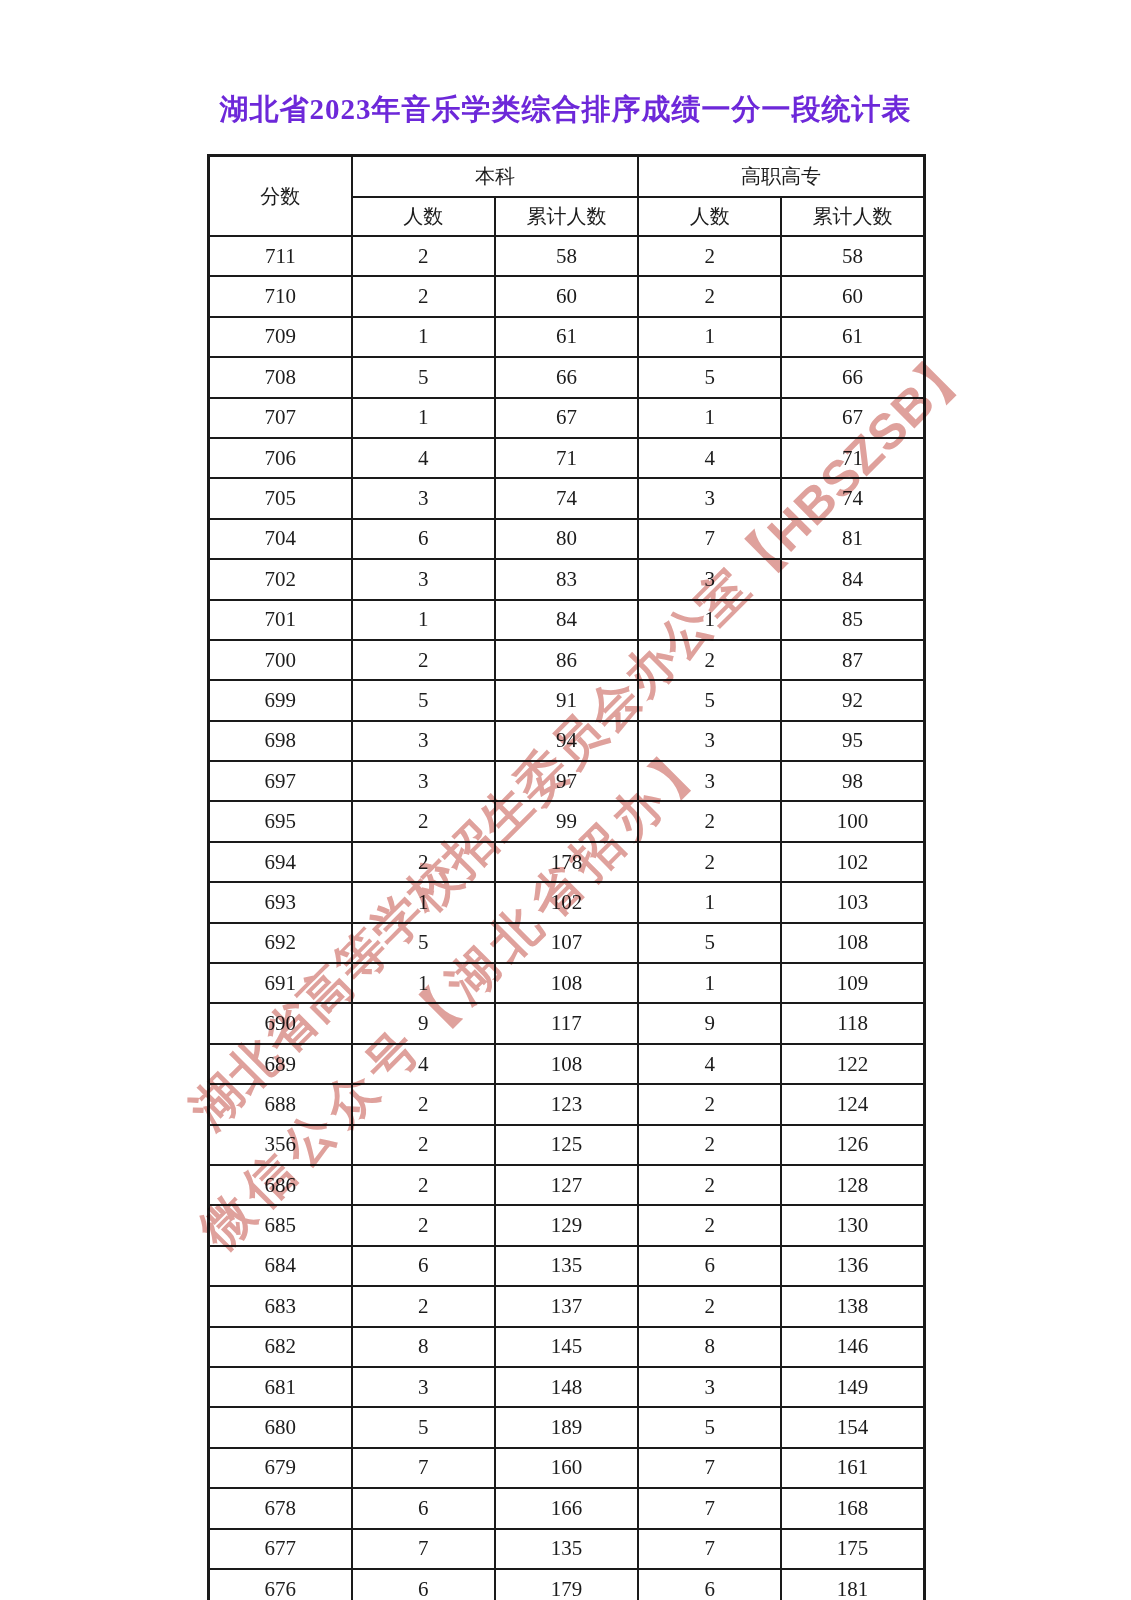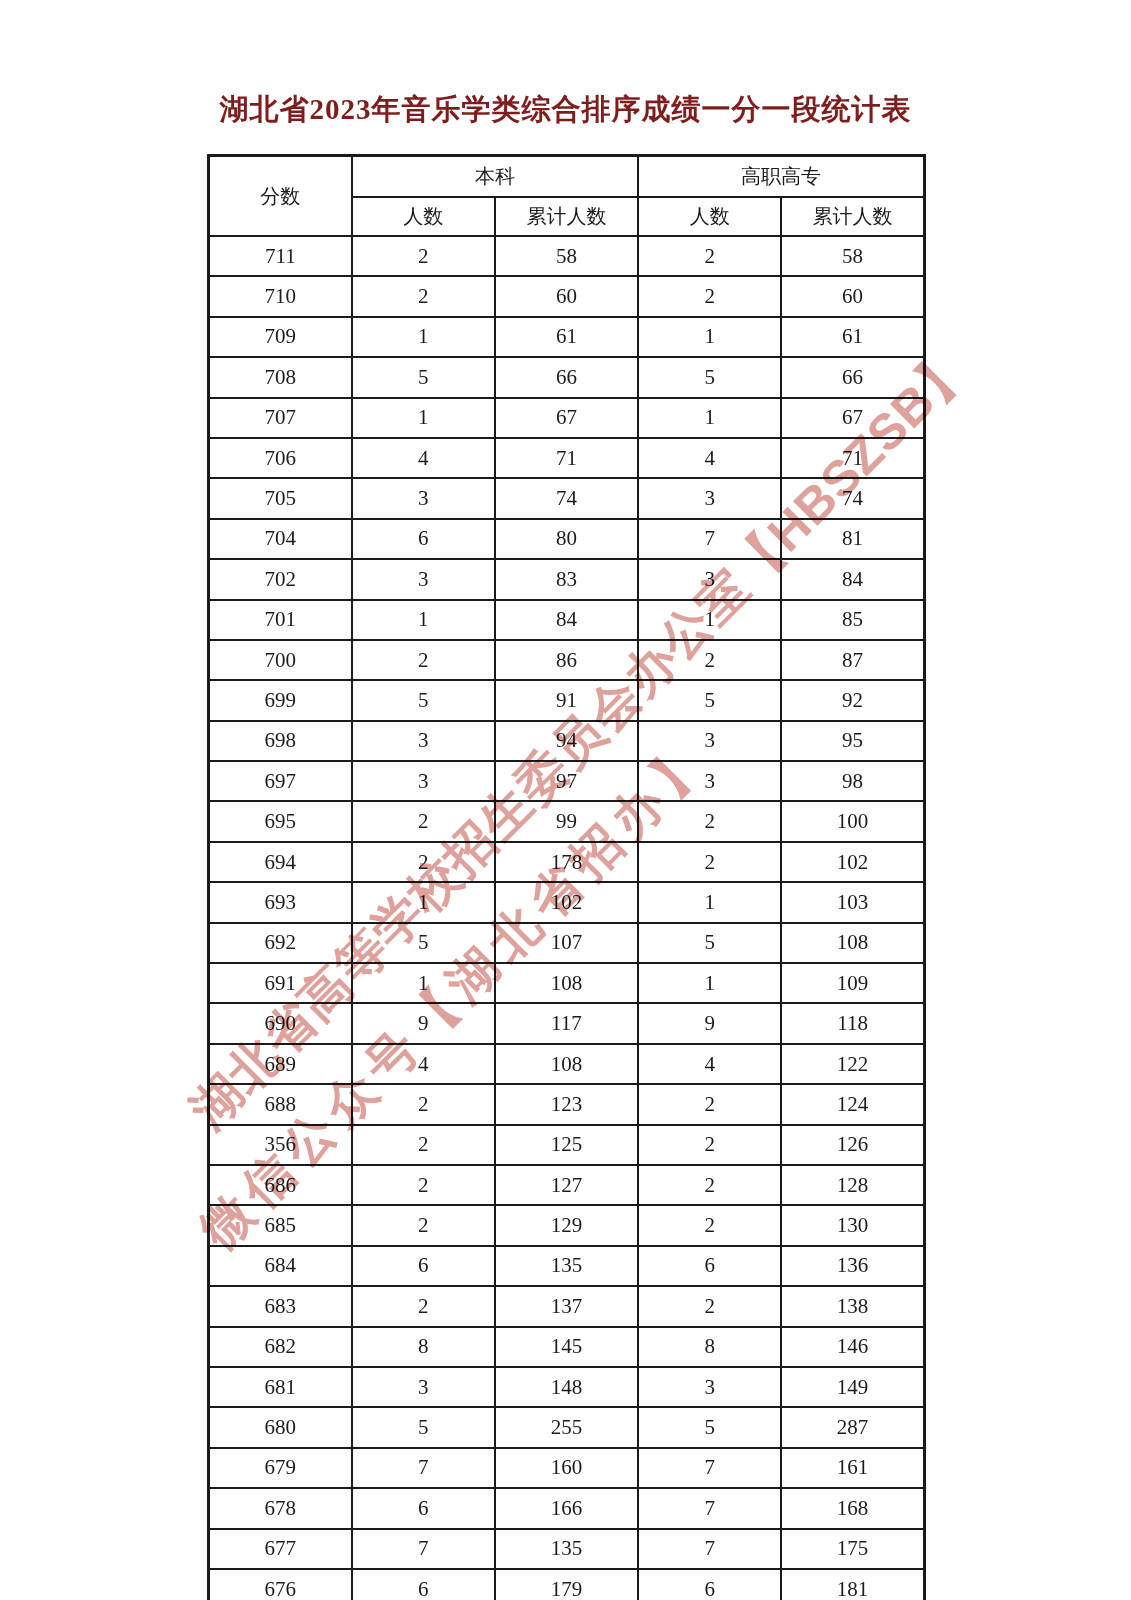--- a/index.html
+++ b/index.html
@@ -19,21 +19,21 @@
   .title {
     position: absolute;
     top: 90px;
     left: 0;
     width: 100%;
     margin: 0;
     text-align: center;
     font-size: 29px;
     font-weight: bold;
     letter-spacing: 1px;
-    color: #7f1d1d;
+    color: #6d28d9;
     font-family: "Liberation Serif", serif;
   }
   table.score-table {
     position: absolute;
     left: 207px;
     top: 154px;
     width: 716px;
     border-collapse: collapse;
     table-layout: fixed;
     background: transparent;
@@ -315,23 +315,23 @@
         <tr>
           <td>681</td>
           <td>3</td>
           <td>148</td>
           <td>3</td>
           <td>149</td>
         </tr>
         <tr>
           <td>680</td>
           <td>5</td>
-          <td>255</td>
-          <td>5</td>
-          <td>287</td>
+          <td>189</td>
+          <td>5</td>
+          <td>154</td>
         </tr>
         <tr>
           <td>679</td>
           <td>7</td>
           <td>160</td>
           <td>7</td>
           <td>161</td>
         </tr>
         <tr>
           <td>678</td>

